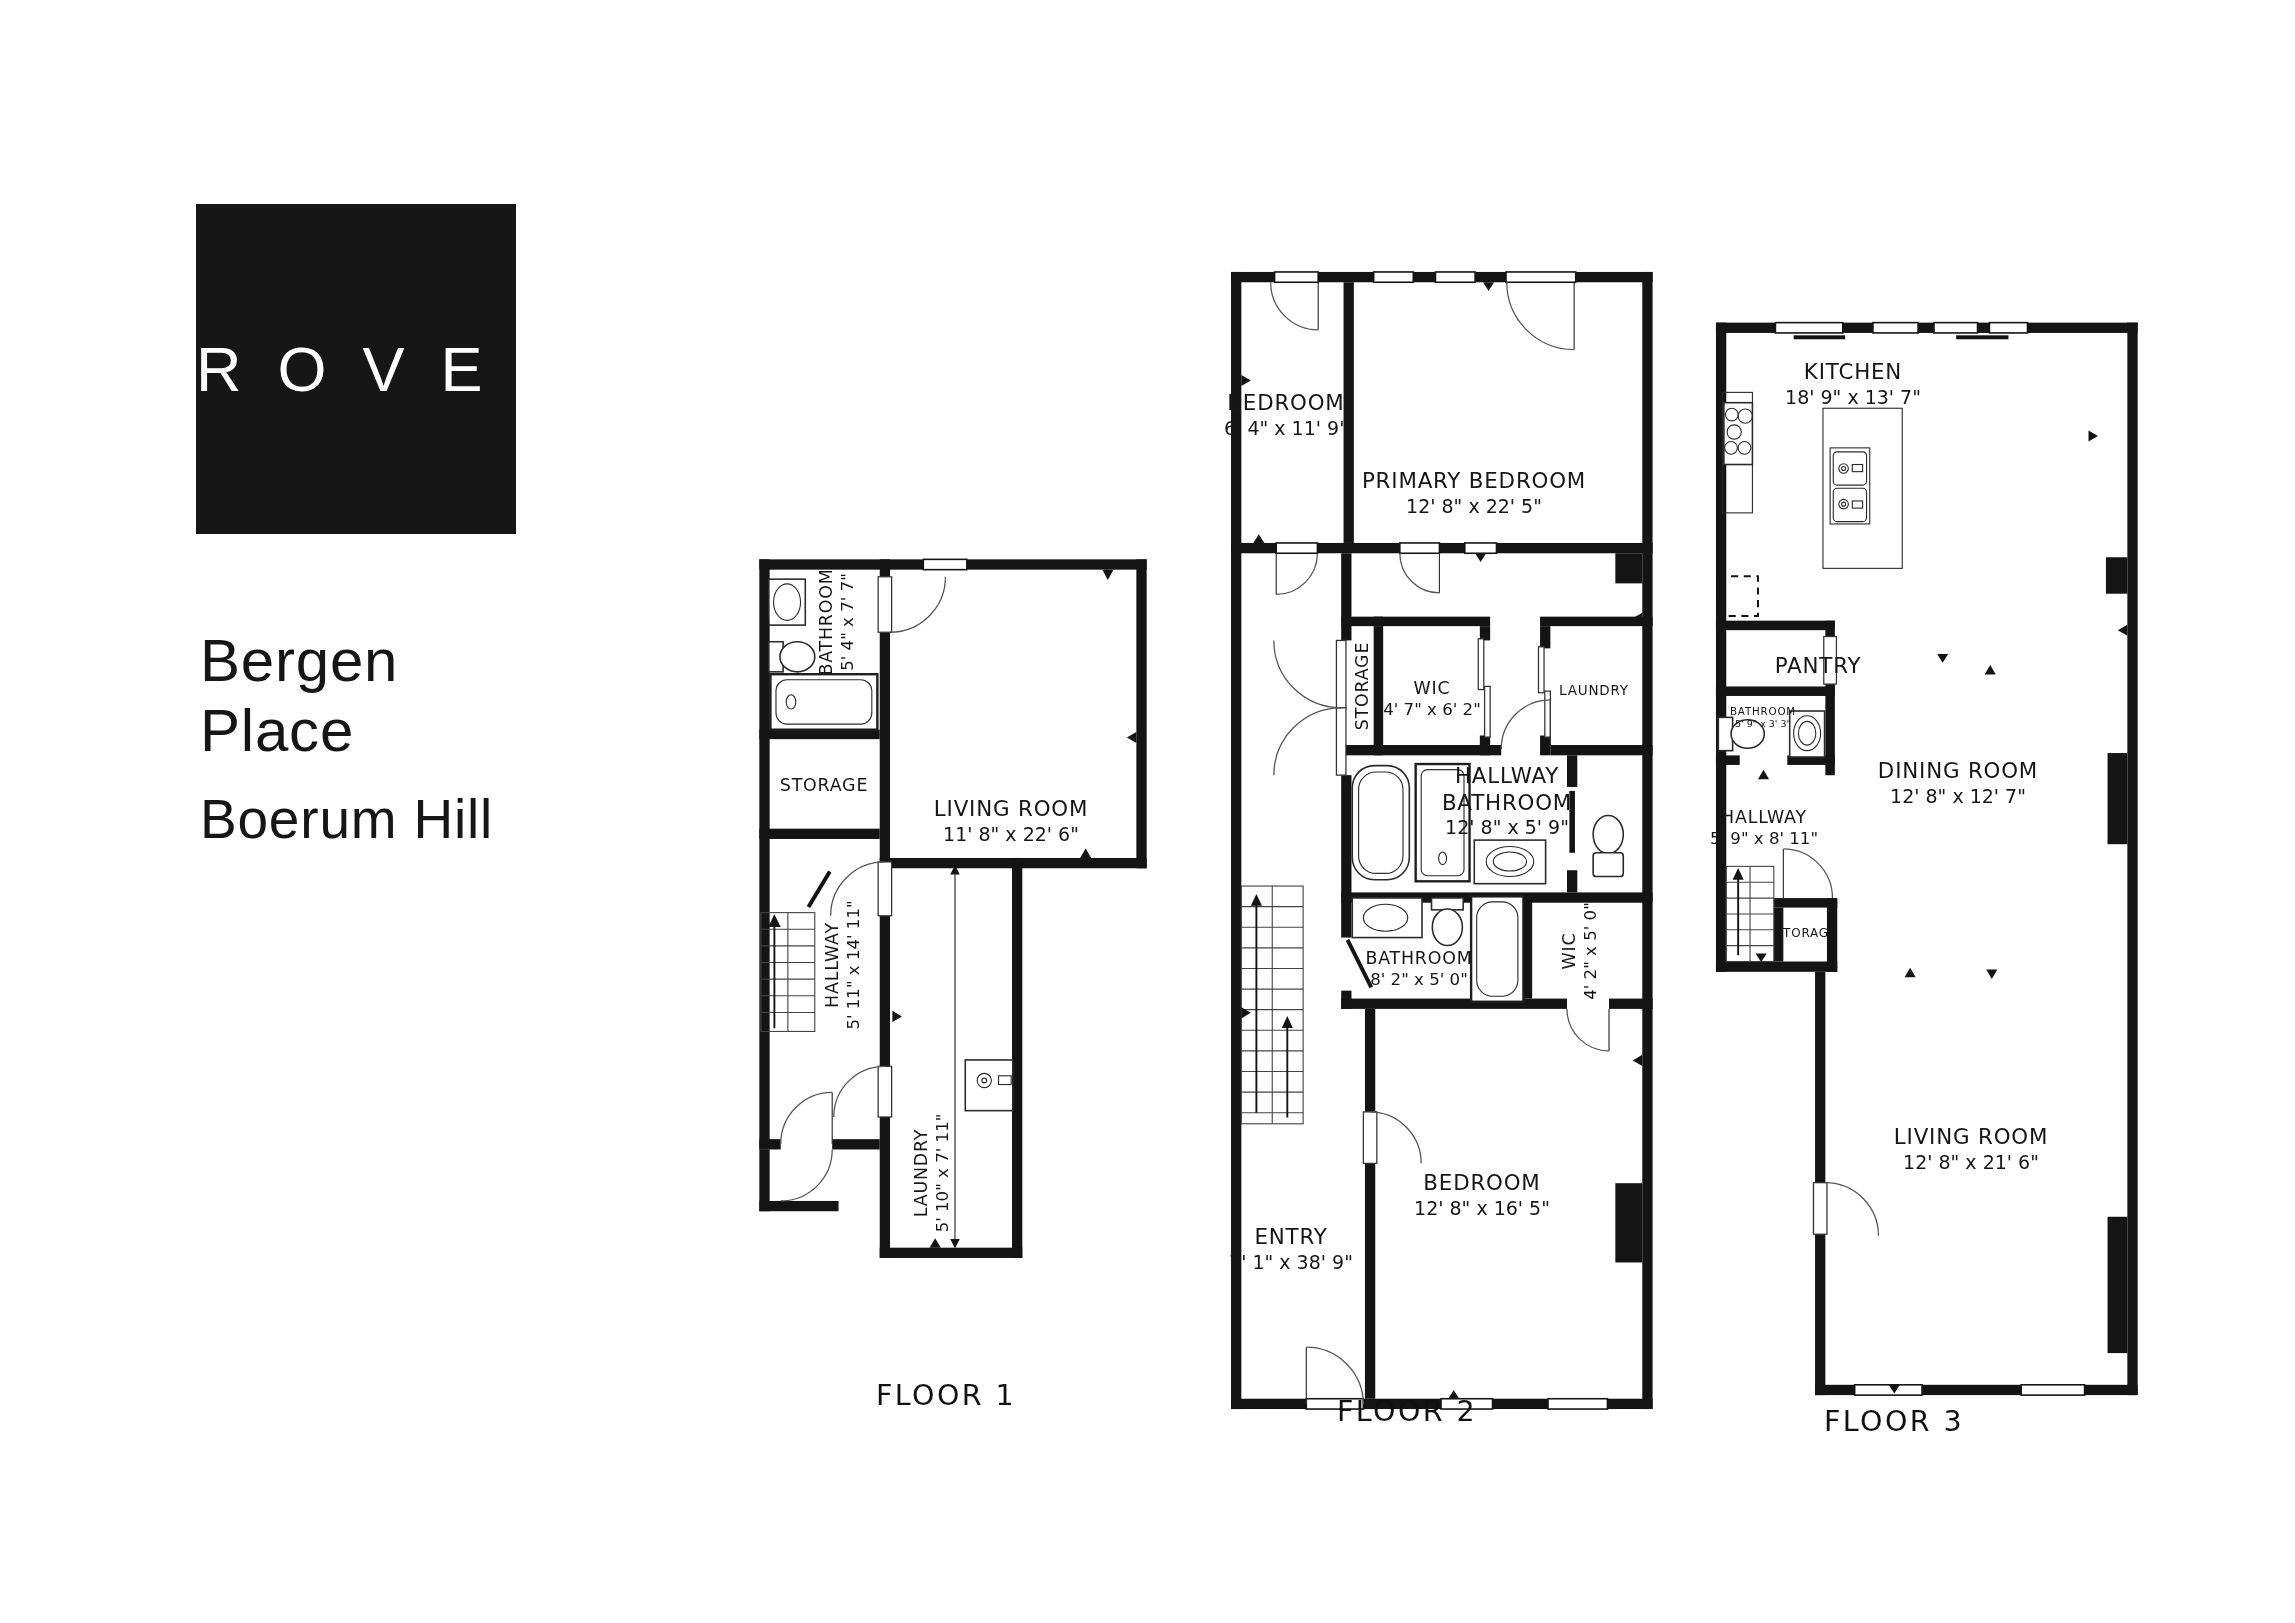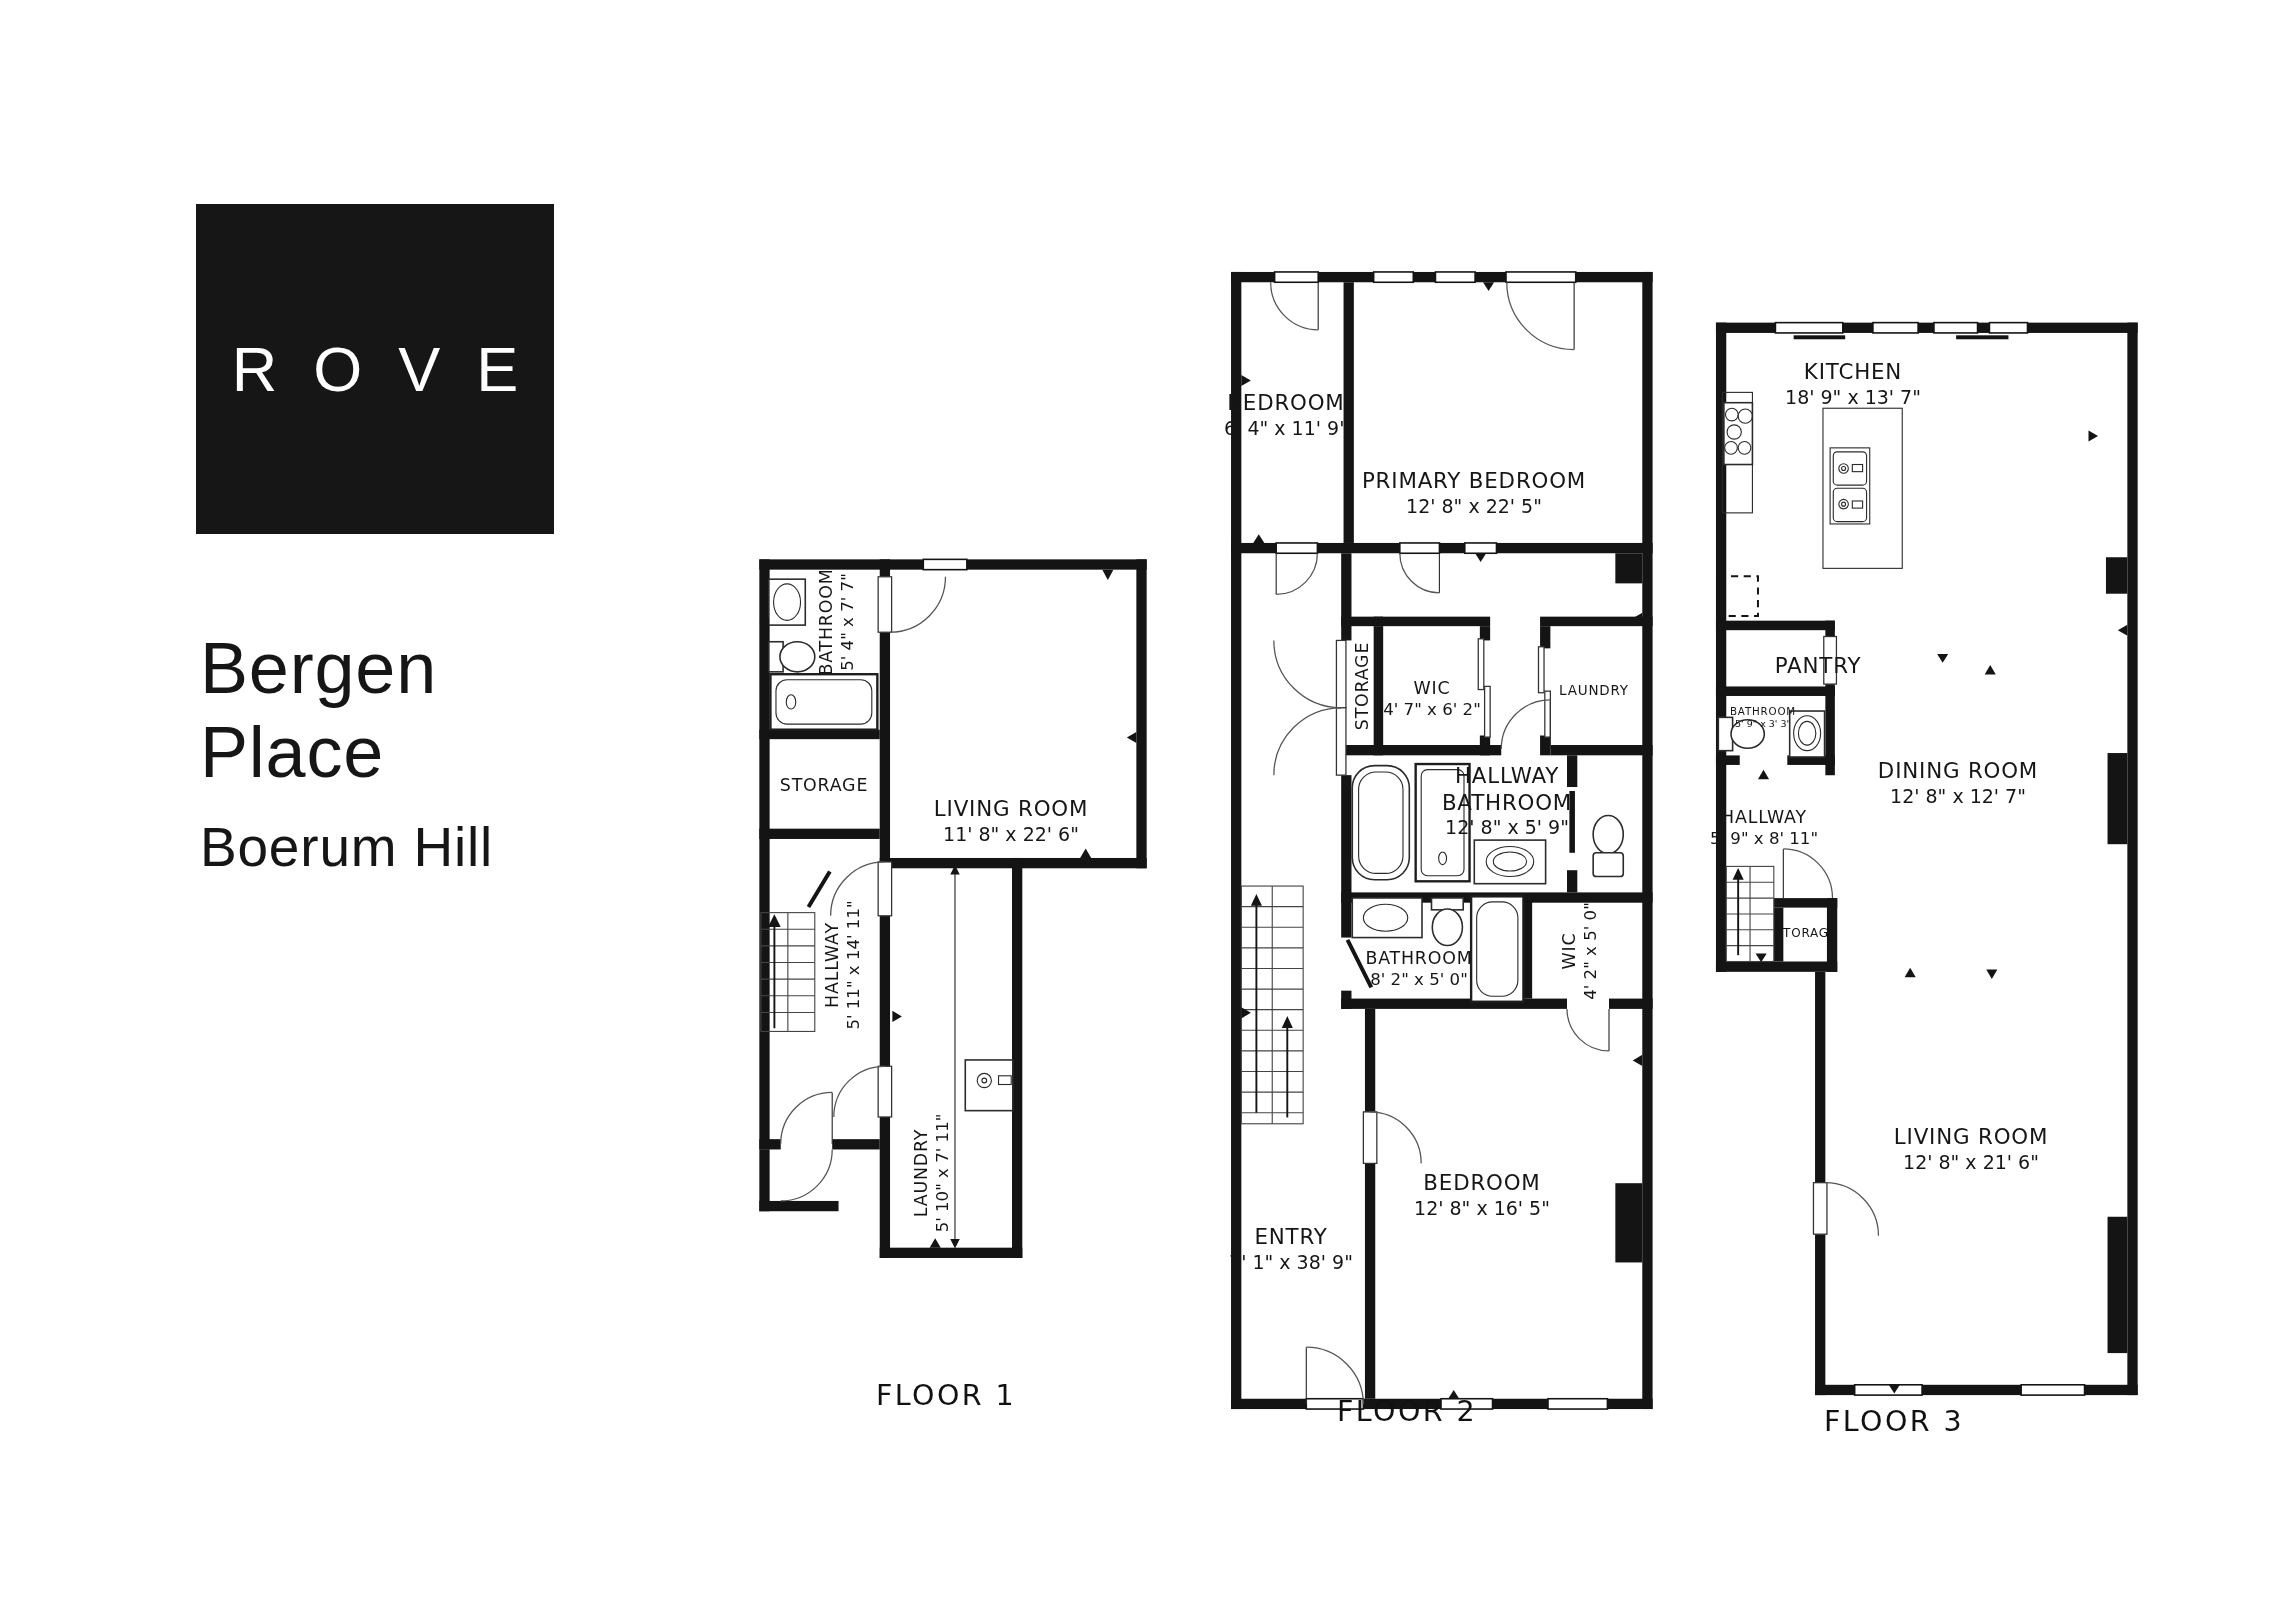--- a/index.html
+++ b/index.html
@@ -1,25 +1,25 @@
 <!DOCTYPE html>
 <html style="font-size:12.7px"><head>
 <meta charset="utf-8">
 <style>
   html,body{margin:0;padding:0;background:#fff;}
   .page{position:relative;width:2295px;height:1623px;background:#ffffff;overflow:hidden;
         font-family:"DejaVu Sans",sans-serif;color:#161616;}
   
-  .logo{position:absolute;left:196px;top:204px;width:358px;height:330px;background:#161616;
-        display:flex;align-items:center;justify-content:center;}
+  .logo{position:absolute;left:196px;top:204px;width:320px;height:330px;background:#161616;
+        display:flex;align-items:center;justify-content:flex-start;}
   .logo span{color:#ffffff;font-family:"Liberation Sans",sans-serif;font-weight:300;
         font-size:63px;letter-spacing:36px;margin-right:-36px;}
   
   .title{position:absolute;left:200px;top:626px;font-family:"Liberation Sans",sans-serif;}
-  .title .big{font-size:72px;line-height:1.17;font-weight:500;letter-spacing:0.8px;}
+  .title .big{font-size:60px;line-height:1.17;font-weight:500;letter-spacing:0.8px;}
   .title .sub{font-size:55px;font-weight:500;margin-top:20.6px;letter-spacing:0.8px;}
   
   .floor{position:absolute;}
   .floor svg{position:absolute;left:0;top:0;}
   
   .rlabel{position:absolute;transform:translate(-50%,-50%);text-align:center;line-height:1.24;
           white-space:nowrap;color:#161616;z-index:5;}
   .rlabel.v{transform:translate(-50%,-50%) rotate(-90deg);}
   .rname{display:block;font-size:17.4px;letter-spacing:0.8px;}
   .rdims{display:block;font-size:16.6px;}

